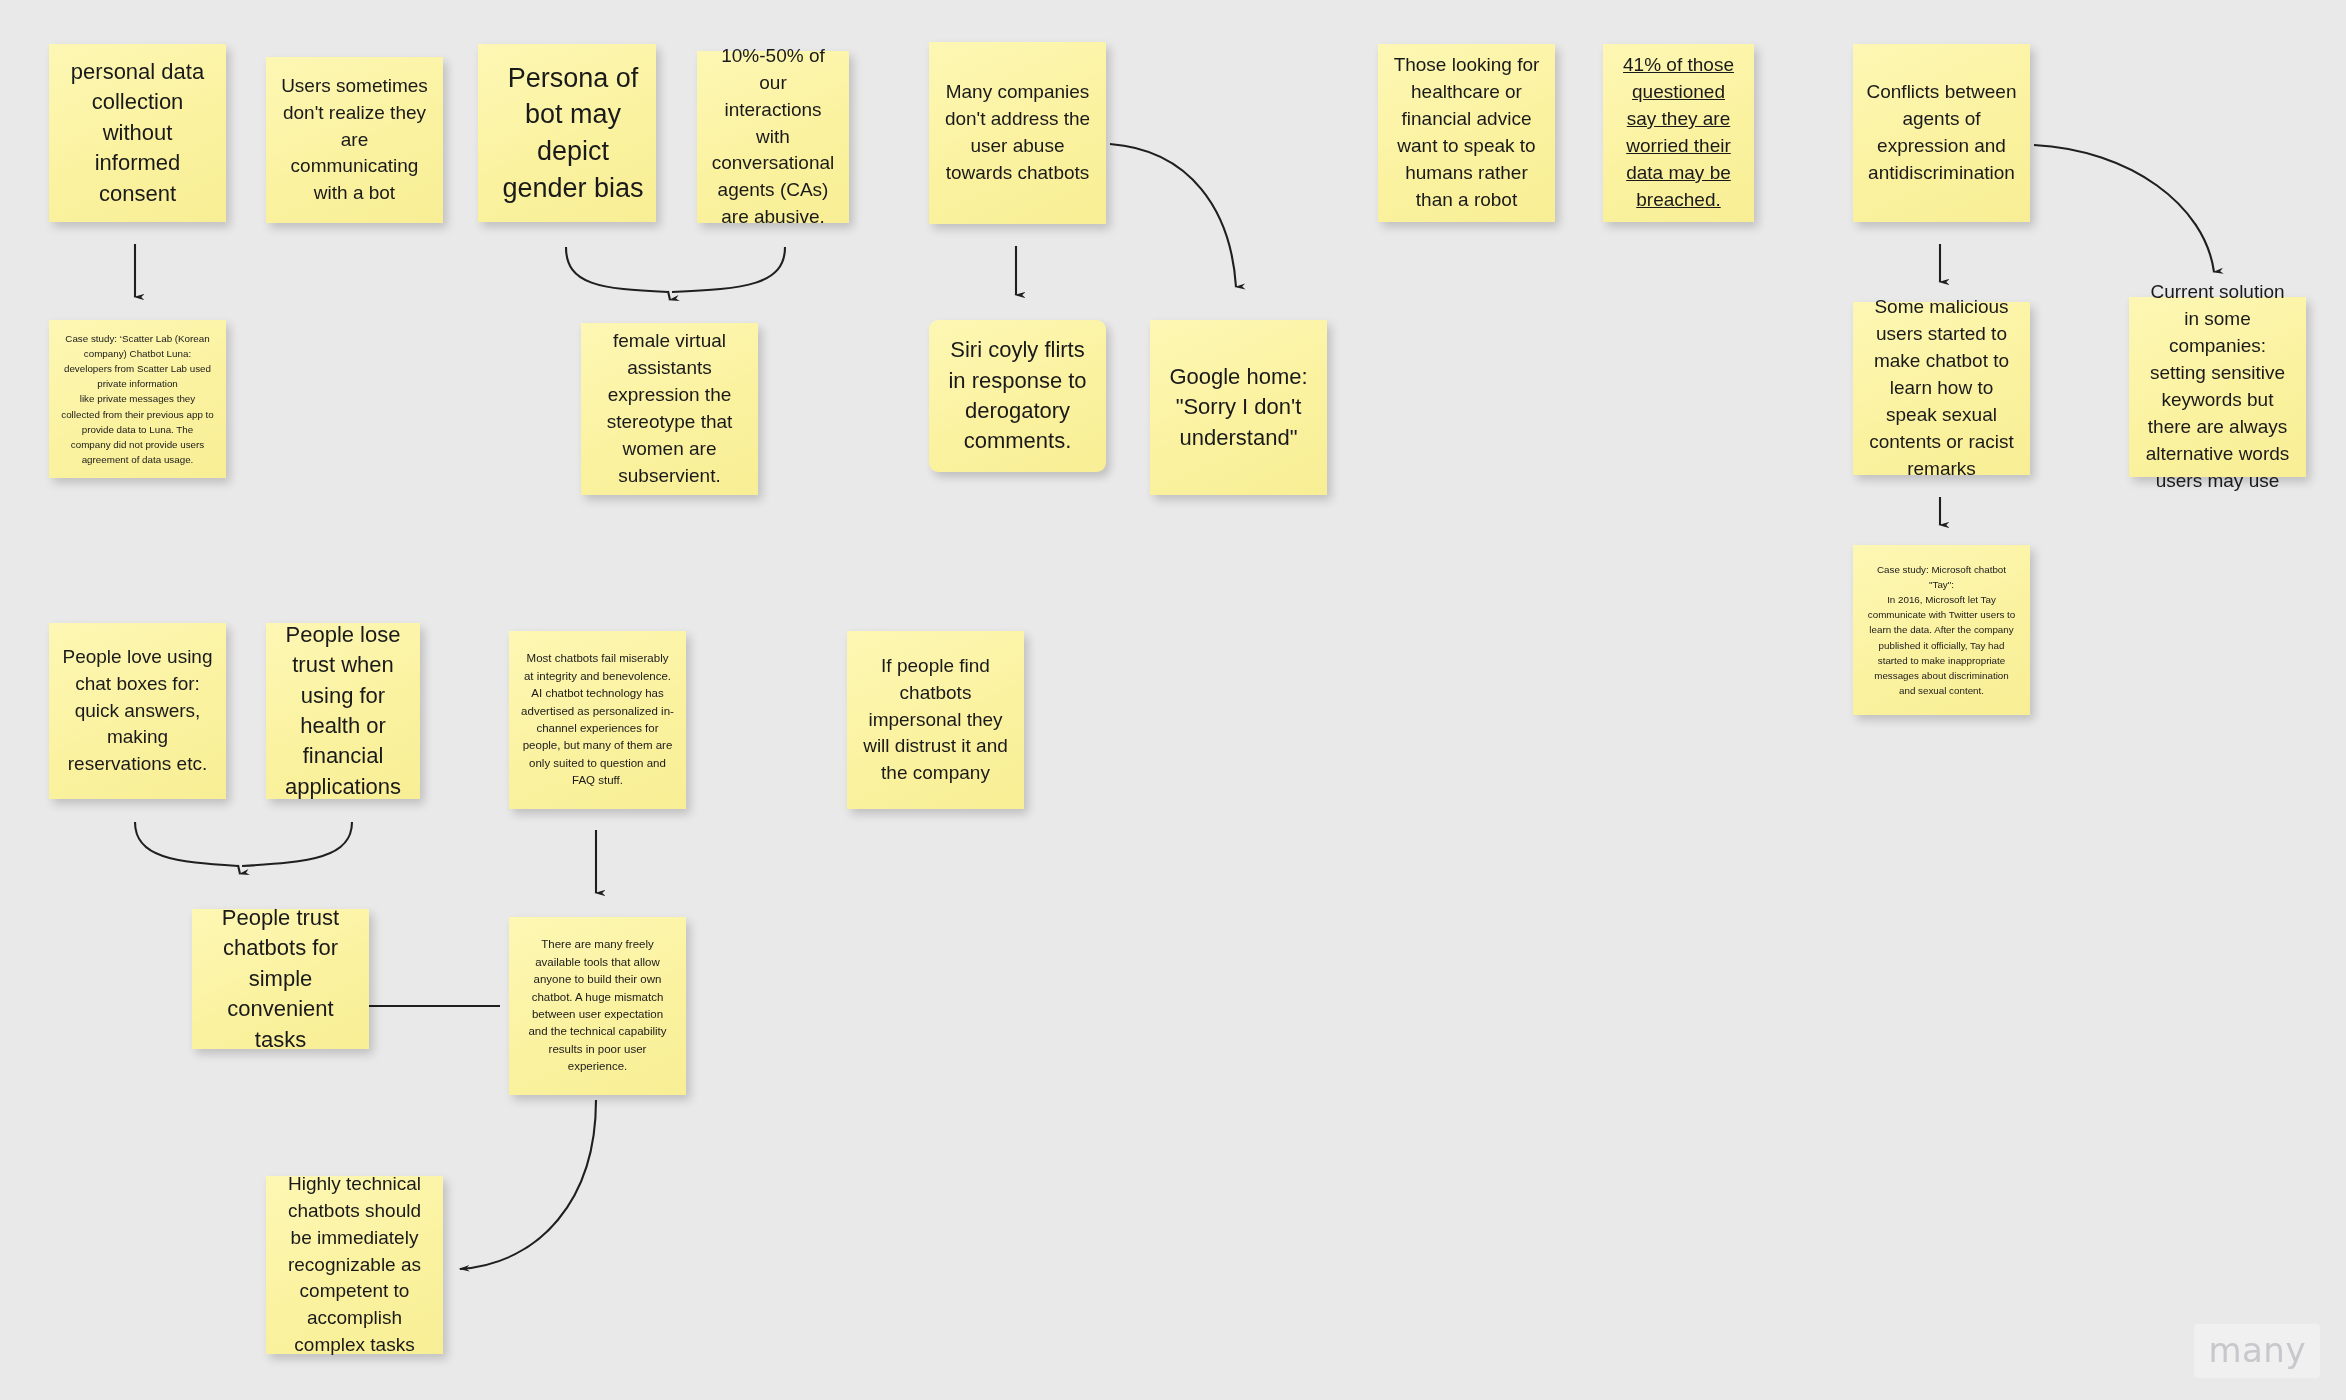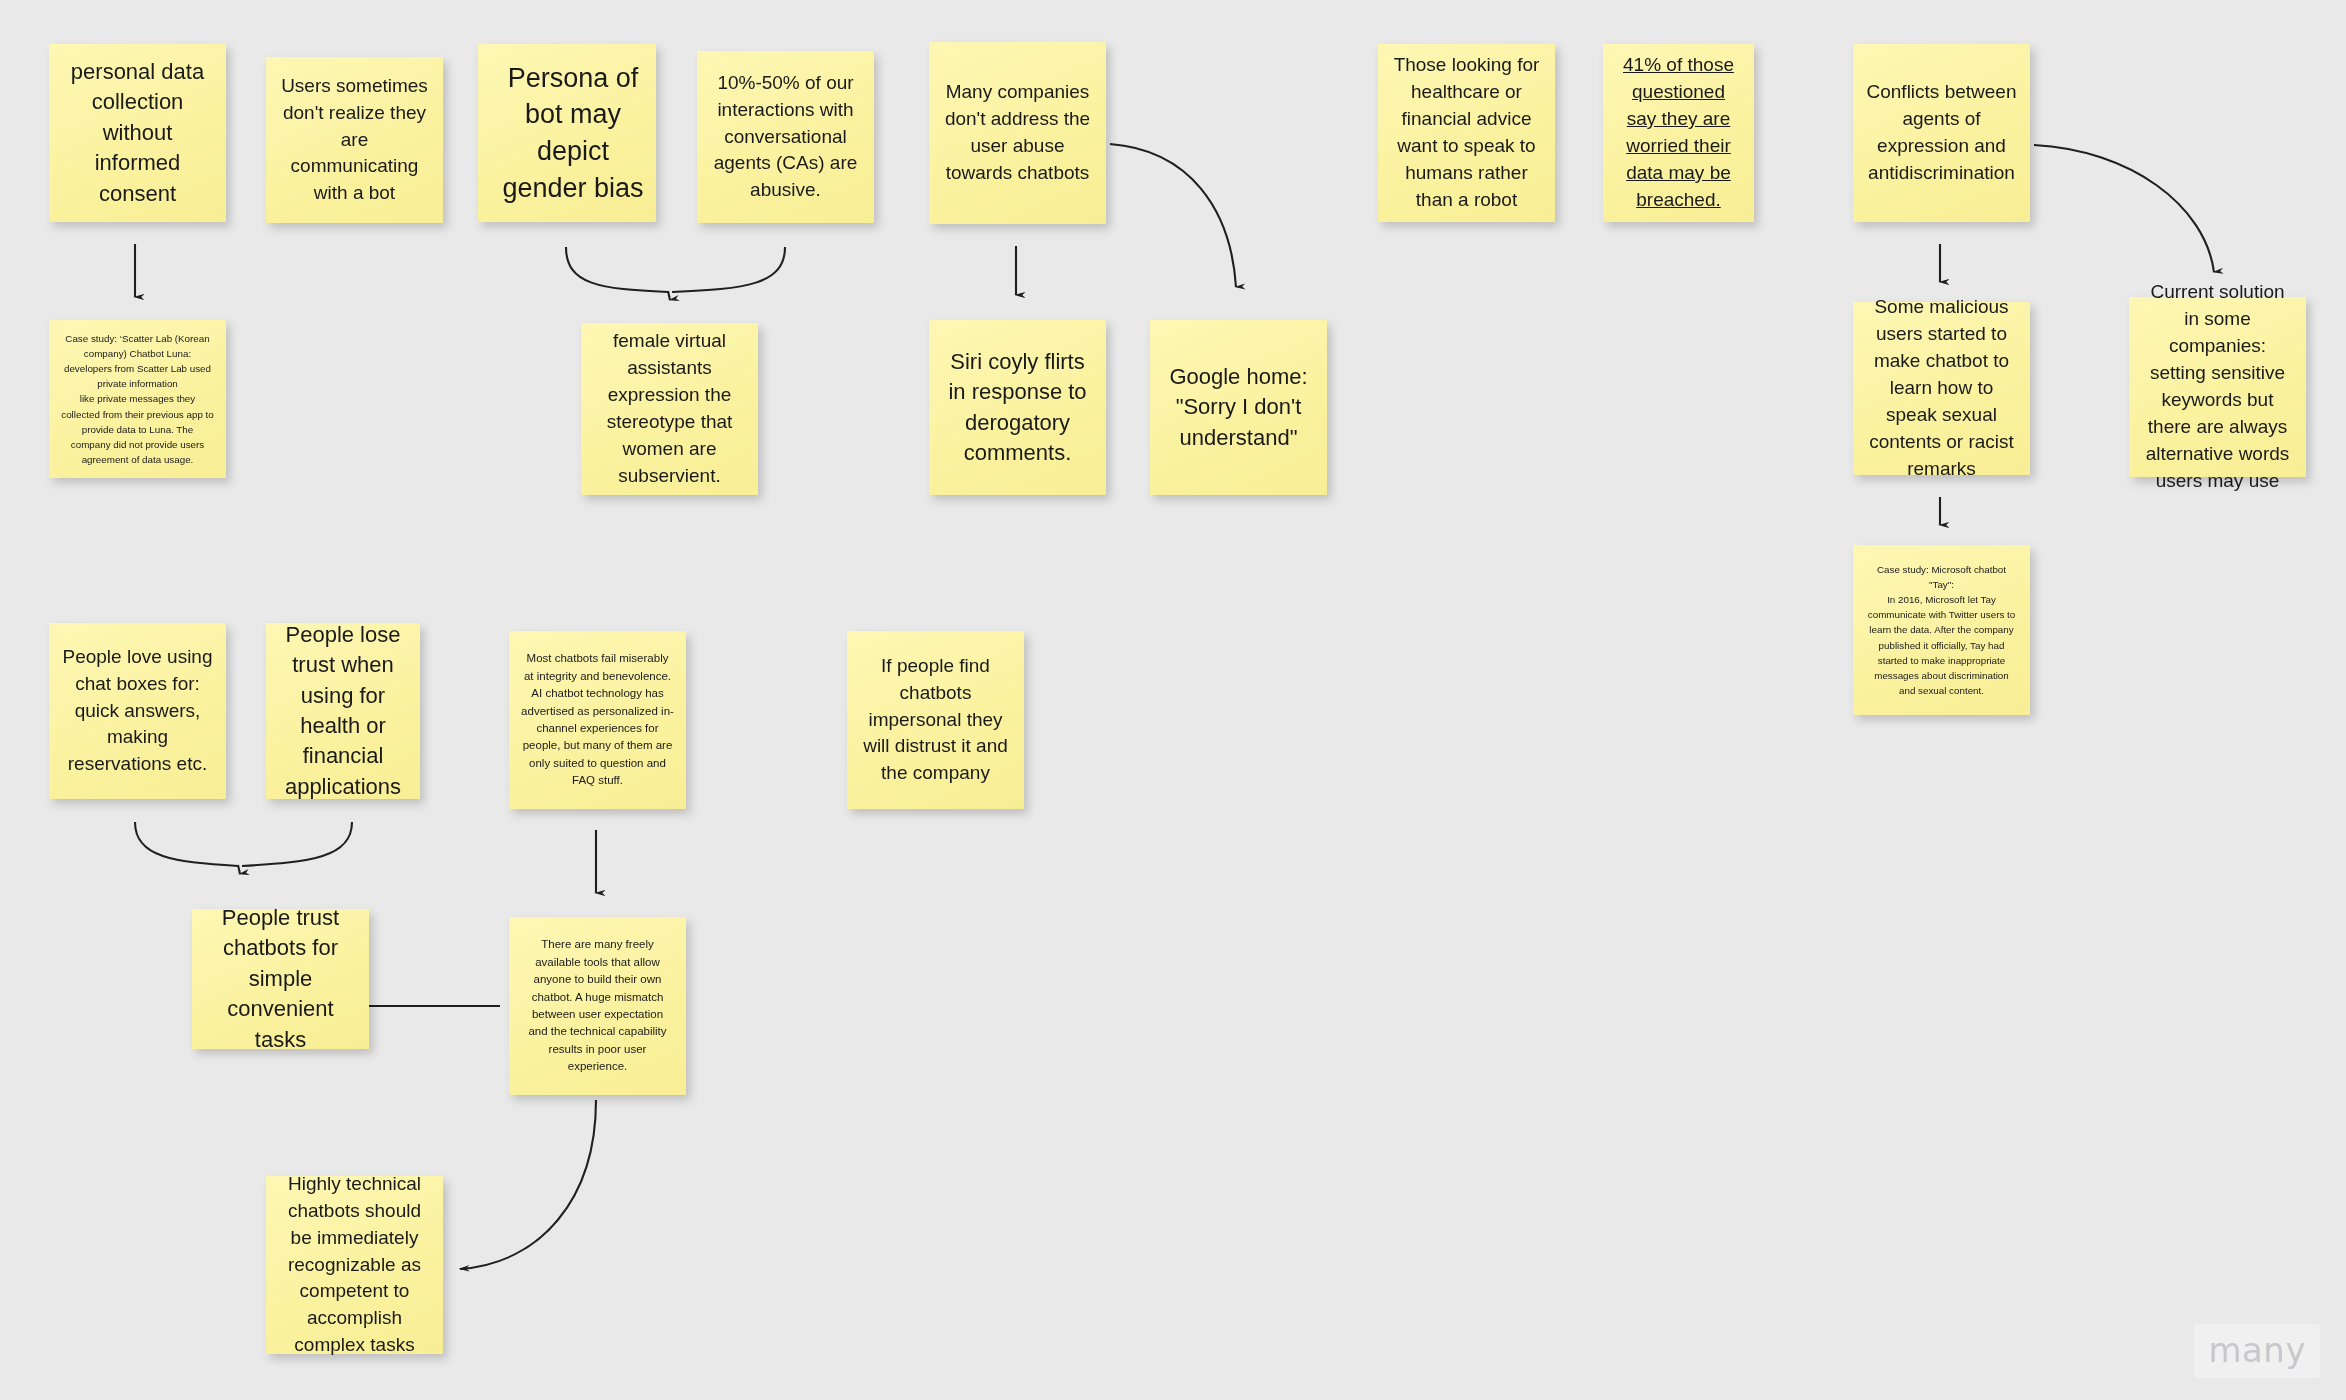--- a/index.html
+++ b/index.html
@@ -135,21 +135,21 @@
   <div id="notes-layer">
       <div class="note fs-lg" style="left: 49px; top: 44px; width: 177px; height: 178px;">
         <span class="txt">personal data collection without informed consent</span>
       </div>
       <div class="note fs-md" style="left: 266px; top: 57px; width: 177px; height: 166px;">
         <span class="txt">Users sometimes don't realize they are communicating with a bot</span>
       </div>
       <div class="note fs-xl" style="left: 478px; top: 44px; width: 178px; height: 178px;">
         <span class="txt">Persona of bot may depict gender bias</span>
       </div>
-      <div class="note fs-md" style="left: 697px; top: 51px; width: 177px; height: 172px;">
+      <div class="note fs-md" style="left: 697px; top: 51px; width: 152px; height: 172px;">
         <span class="txt">10%-50% of our interactions with conversational agents (CAs) are abusive.</span>
       </div>
       <div class="note fs-md" style="left: 929px; top: 42px; width: 177px; height: 182px; align-items: center;">
         <span class="txt">Many companies don't address the user abuse towards chatbots</span>
       </div>
       <div class="note fs-md" style="left: 1378px; top: 44px; width: 177px; height: 178px;">
         <span class="txt">Those looking for healthcare or financial advice want to speak to humans rather than a robot</span>
       </div>
       <div class="note fs-md" style="left: 1603px; top: 44px; width: 151px; height: 178px; text-decoration: underline;">
         <span class="txt">41% of those questioned say they are worried their data may be breached.</span>
@@ -157,21 +157,21 @@
       <div class="note fs-md" style="left: 1853px; top: 44px; width: 177px; height: 178px;">
         <span class="txt">Conflicts between agents of expression and antidiscrimination</span>
       </div>
       <div class="note fs-xxs" style="left: 49px; top: 320px; width: 177px; height: 158px;">
         <span class="txt">Case study: ‘Scatter Lab (Korean company) Chatbot Luna: developers from Scatter Lab used private information
 like private messages they collected from their previous app to provide data to Luna. The company did not provide users agreement of data usage.</span>
       </div>
       <div class="note fs-md" style="left: 581px; top: 323px; width: 177px; height: 172px;">
         <span class="txt">female virtual assistants expression the stereotype that women are subservient.</span>
       </div>
-      <div class="note fs-lg" style="left: 929px; top: 320px; width: 177px; height: 175px;">
+      <div class="note fs-lg" style="left: 929px; top: 320px; width: 177px; height: 152px; border-radius: 9px;">
         <span class="txt">Siri coyly flirts in response to derogatory comments.</span>
       </div>
       <div class="note fs-lg" style="left: 1150px; top: 320px; width: 177px; height: 175px;">
         <span class="txt">Google home: "Sorry I don't understand"</span>
       </div>
       <div class="note fs-md" style="left: 1853px; top: 302px; width: 177px; height: 173px;">
         <span class="txt">Some malicious users started to make chatbot to learn how to speak sexual contents or racist remarks</span>
       </div>
       <div class="note fs-md" style="left: 2129px; top: 297px; width: 177px; height: 180px;">
         <span class="txt">Current solution in some companies: setting sensitive keywords but there are always alternative words users may use</span>

